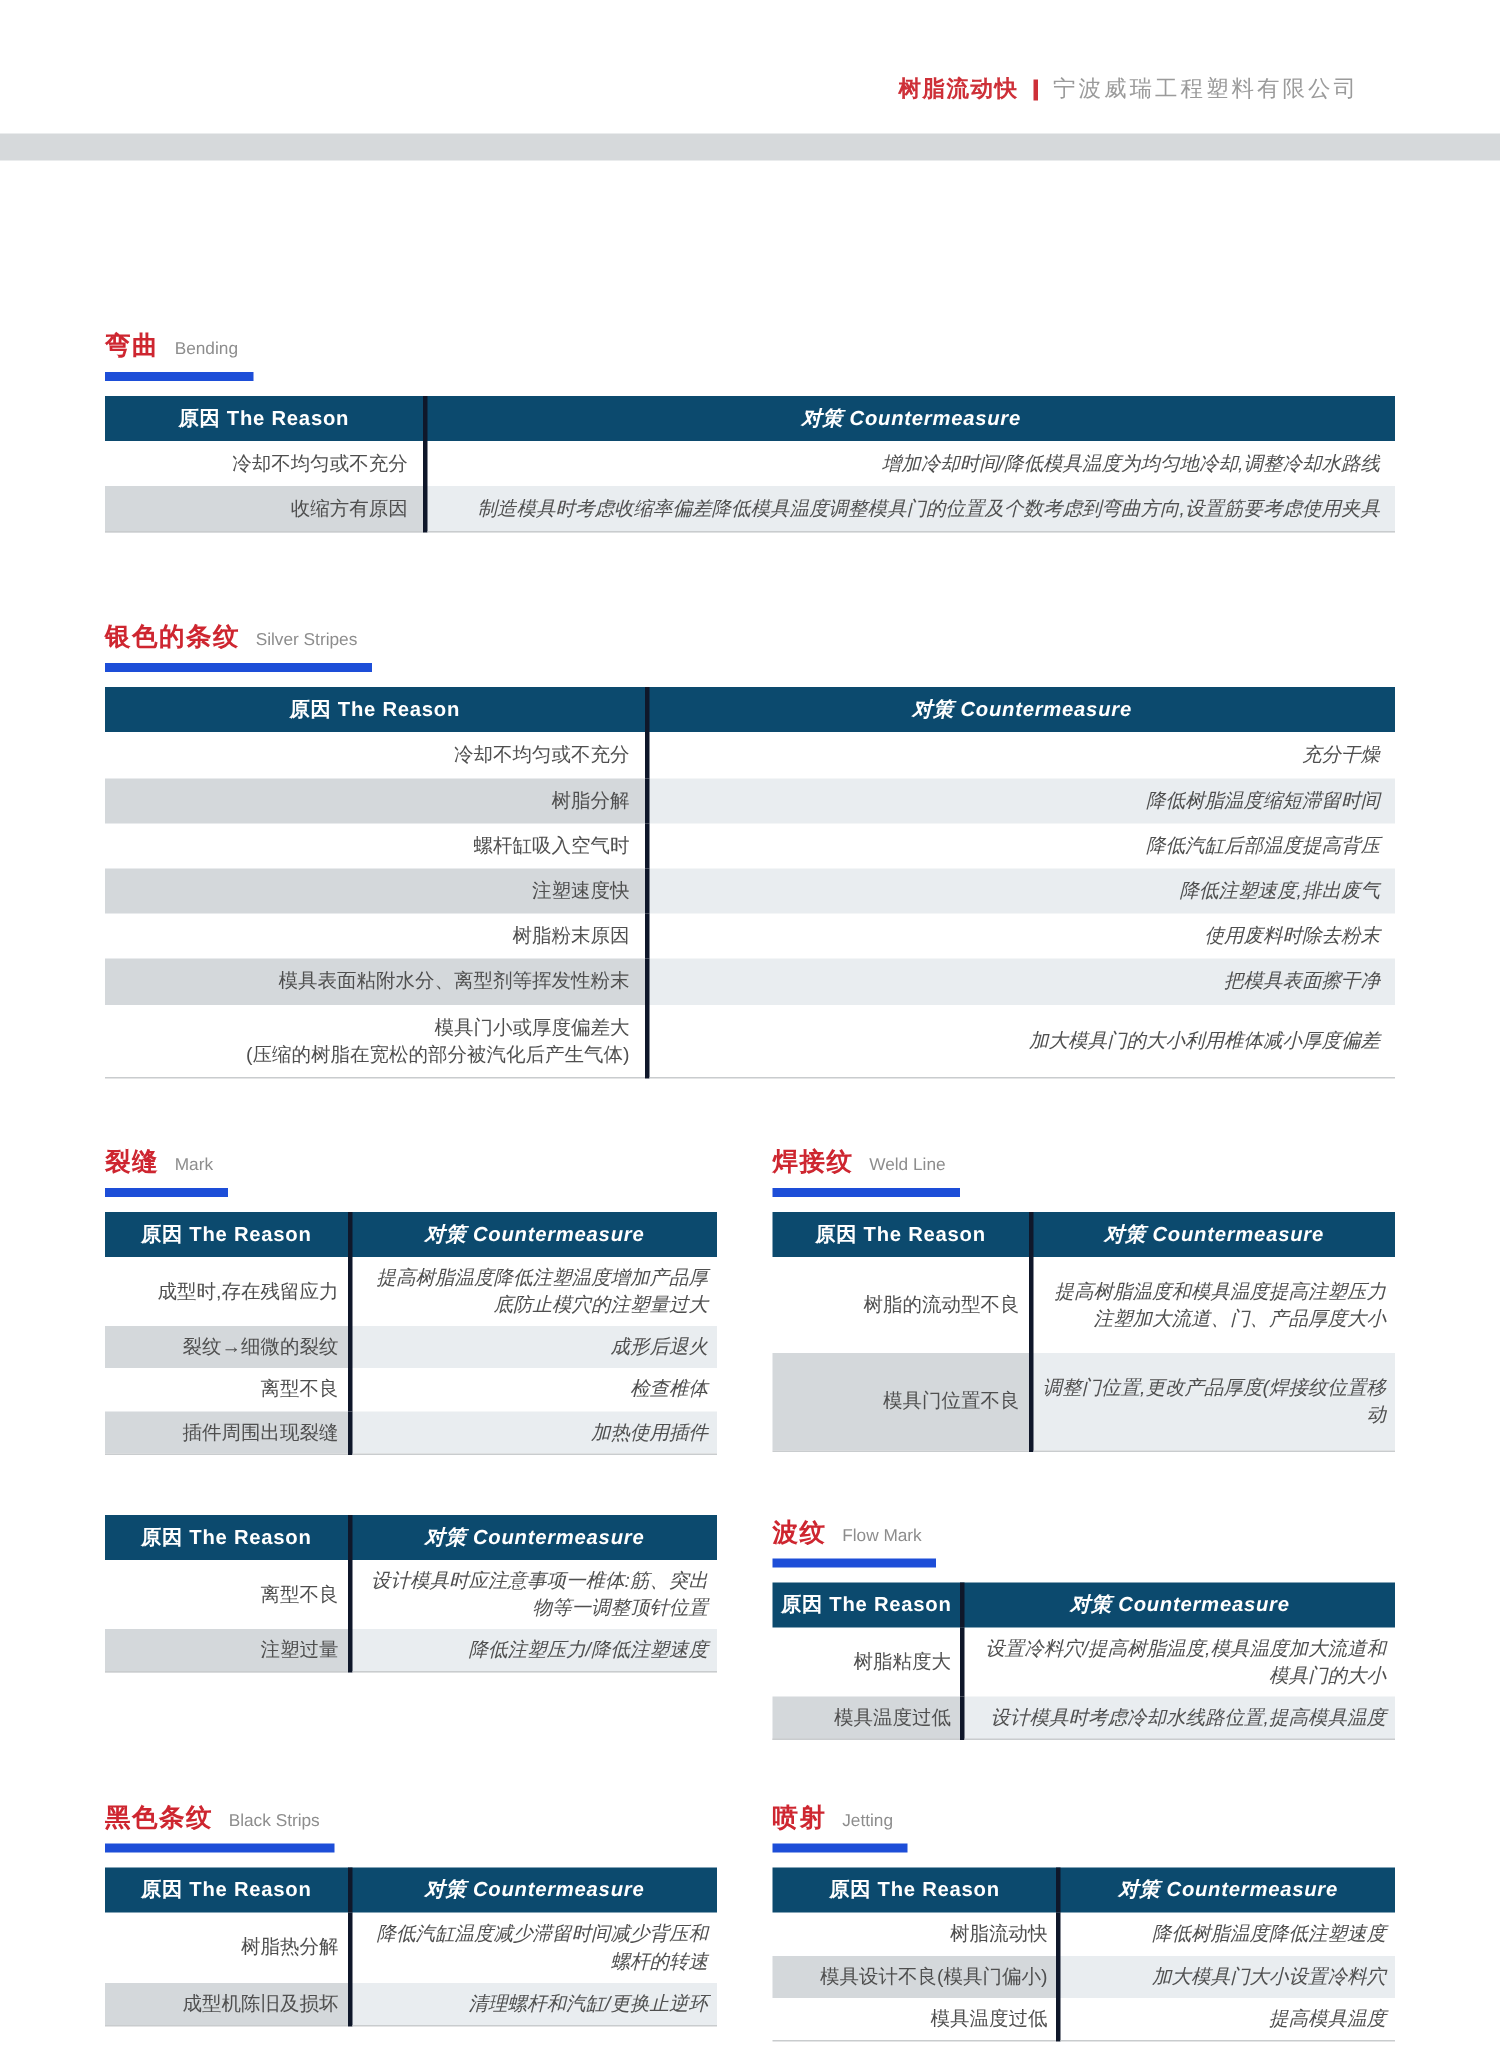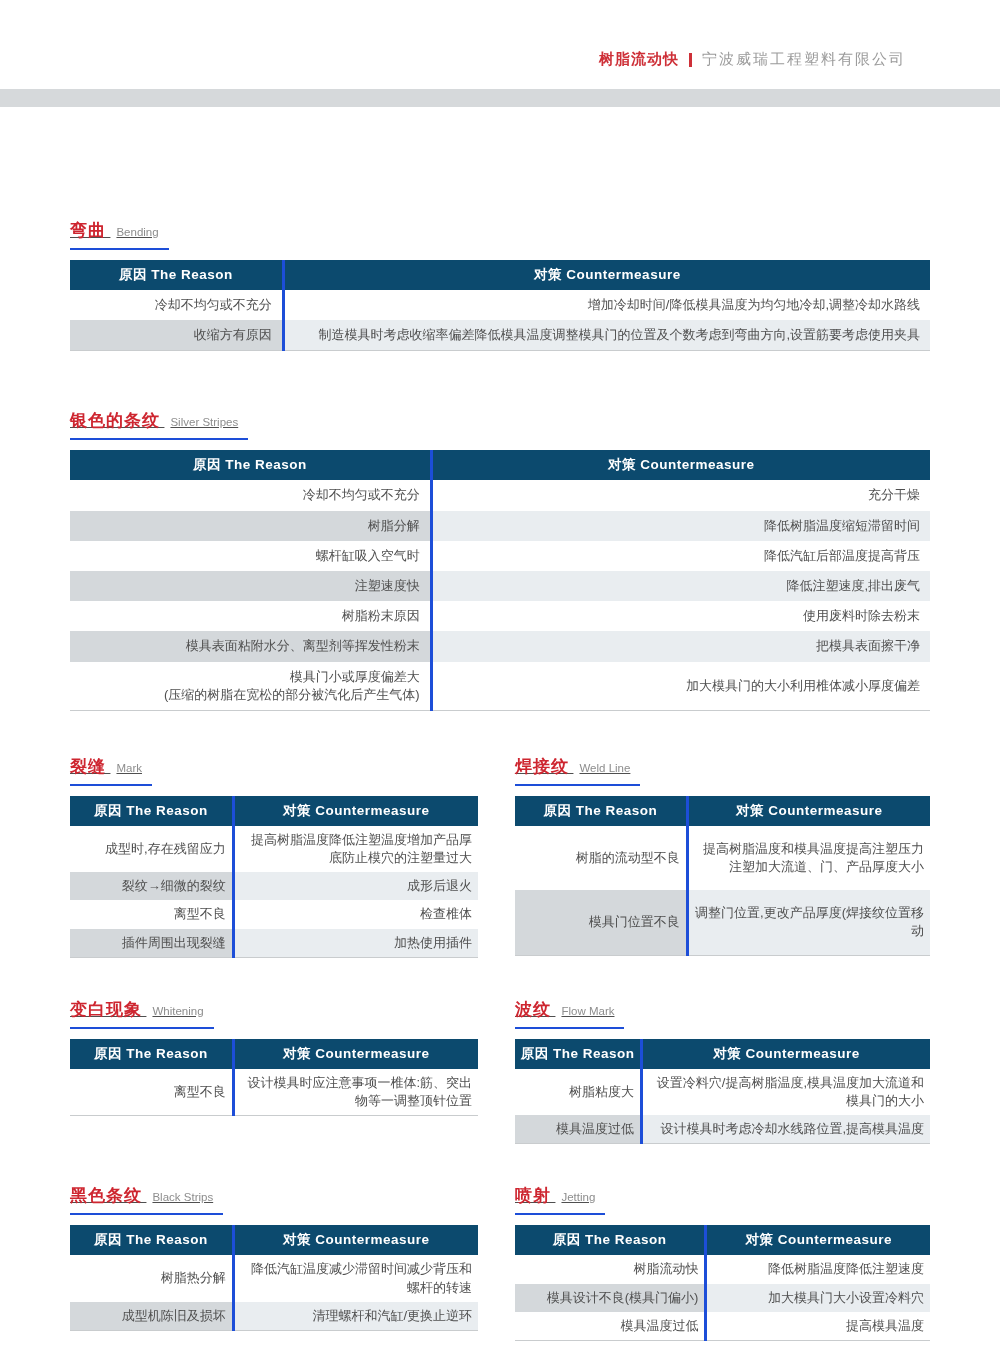--- a/index.html
+++ b/index.html
@@ -20,34 +20,34 @@
   .doc-header .company { color:#9b9b9b; letter-spacing:2px; }
   .top-banner { margin-top:20px; width:1000px; height:18px; background:#d6d9db; }
 
   
   .content { padding:0 70px; }
   .sec { margin-top:58px; }
   .sec.first { margin-top:112px; }
   .sec.tight { margin-top:40px; }
   .sec-title { margin-bottom:10px; }
   .sec-title .t-inner {
-    display:inline-block; border-bottom:2px solid #1d4ed8; padding:0 10px 6px 0;text-decoration:underline;
+    display:inline-block; border-bottom:6px solid #1d4ed8; padding:0 10px 6px 0;
   }
   .sec-title .zh { color:#ce2630; font-weight:bold; font-size:17px; letter-spacing:1px; }
   .sec-title .en { color:#8d8d8d; font-size:11.5px; margin-left:6px; }
 
   table.tbl {
     width:100%; border-collapse:collapse; table-layout:fixed;
     border-bottom:1px solid #c9ccce;
   }
   .tbl th {
     background:#0c4a6e; color:#ffffff; font-weight:bold; font-size:13.5px;
     height:30px; text-align:center; letter-spacing:0.5px;
   }
-  .tbl th.th-counter, .tbl td.counter { border-left:3px solid #1d4ed8; }
+  .tbl th.th-counter, .tbl td.counter { border-left:3px solid #0f172a;font-style:italic; }
   .tbl td {
     font-size:13px; line-height:1.4; text-align:right; vertical-align:middle;
     padding:6px 10px; white-space:pre-line; color:#4f4f4f;
   }
   .pair .tbl td { padding:5px 6px; }
   .tbl.roomy td { padding:14px 6px; }
   .tbl tbody tr:nth-child(even) td.reason { background:#d4d8db; }
   .tbl tbody tr:nth-child(even) td.counter { background:#e9edf0; }
 
   .pair { display:flex; gap:37px; }
@@ -215,42 +215,40 @@
             <td class="reason">模具门位置不良</td>
             <td class="counter">调整门位置,更改产品厚度(焊接纹位置移动</td>
             </tr>
         </tbody>
       </table>
     </div>
   </div>
 
   <div class="pair sec tight">
     <div class="half-l">
-      <div class="sec-title">
-        <span class="t-inner">
-          <span class="zh">变白现象</span>
-          <span class="en">Whitening</span>
-        </span>
-      </div>
       <table class="tbl">
         <colgroup>
             <col style="width:40%">
             <col>
           </colgroup>
         <thead>
             <tr>
           <th>原因 The Reason</th>
           <th class="th-counter">对策 Countermeasure</th>
         </tr>
           </thead>
         <tbody>
           <tr>
             <td class="reason">离型不良</td>
             <td class="counter">设计模具时应注意事项一椎体:筋、突出物等一调整顶针位置</td>
             </tr>
+          <tr>
+            <td class="reason">注塑过量</td>
+            <td class="counter">降低注塑压力/降低注塑速度</td>
+            </tr>
         </tbody>
       </table>
     </div>
     <div class="half-r">
       <div class="sec-title">
         <span class="t-inner">
           <span class="zh">波纹</span>
           <span class="en">Flow Mark</span>
         </span>
       </div>

